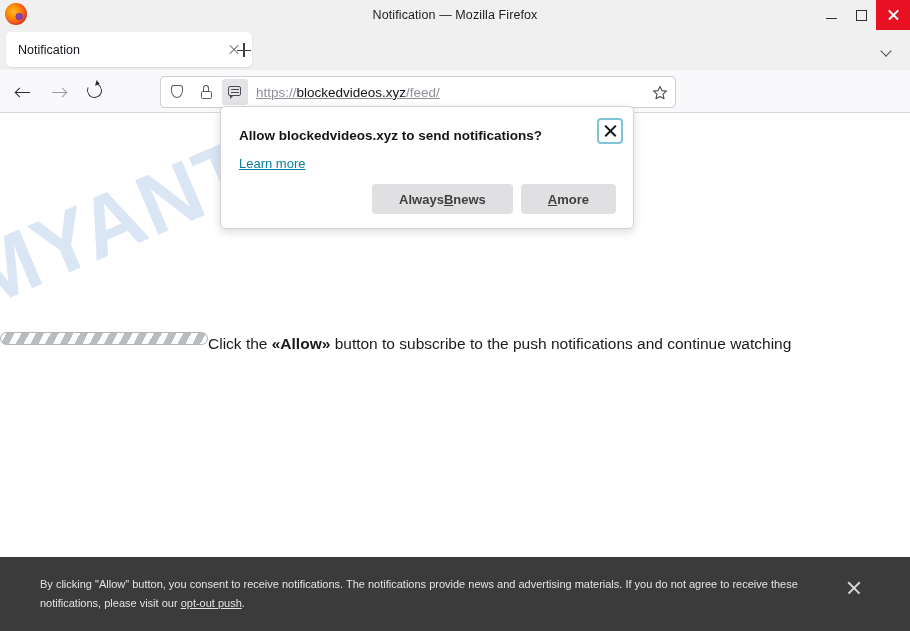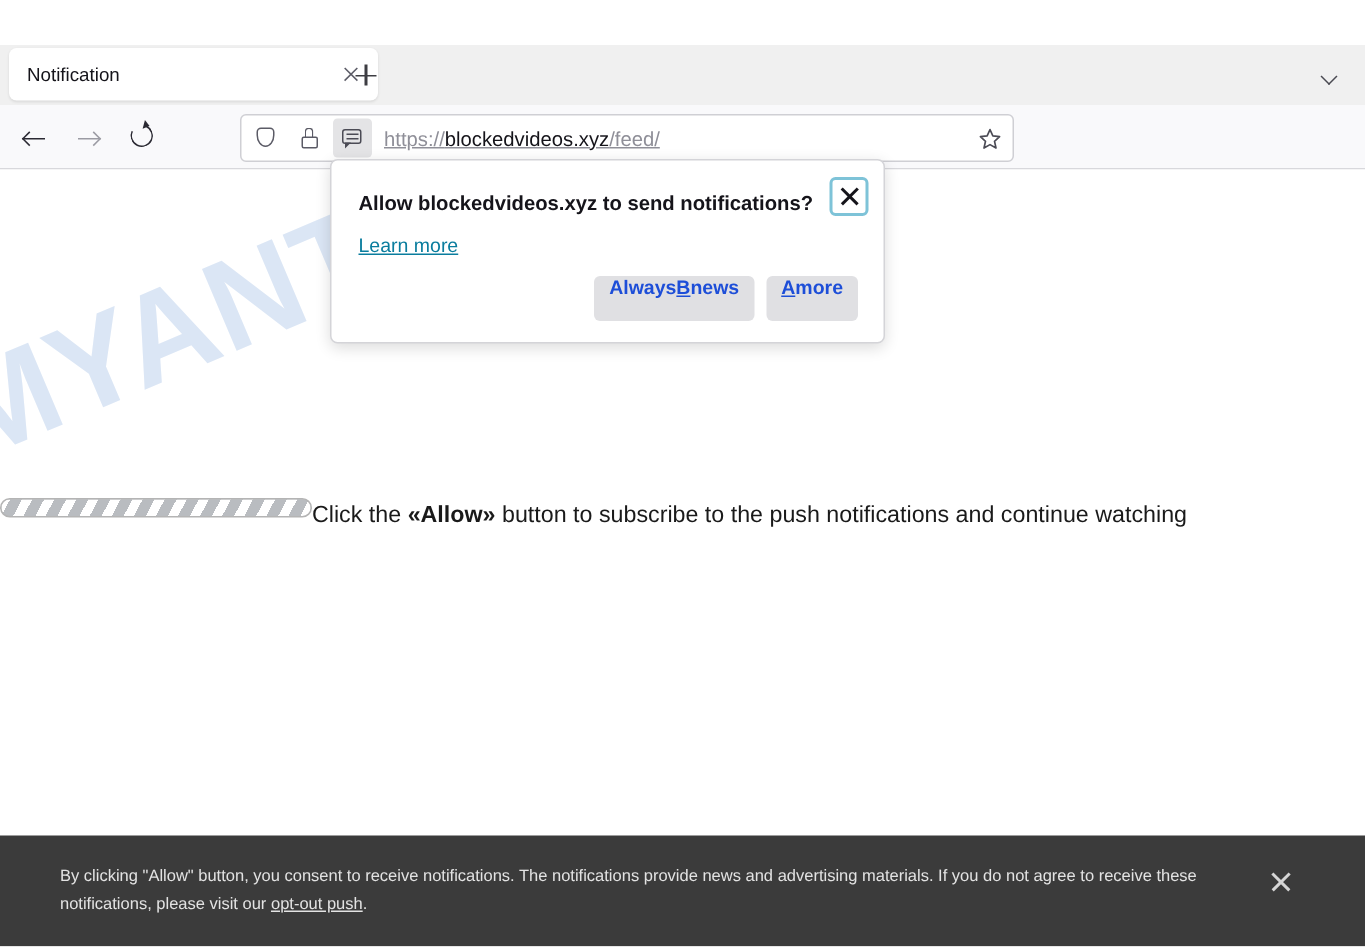--- a/index.html
+++ b/index.html
@@ -308,21 +308,21 @@
     content: ""; position: absolute; left: 0; top: 8px;
     width: 16px; height: 1.7px; background: #d6d6d6;
   }
   .consent-close::before { transform: rotate(45deg); }
   .consent-close::after  { transform: rotate(-45deg); }
 
   
   .popup {
     position: absolute;
     left: 220px; top: 106px;
-    width: 370px; height: 123px;
+    width: 414px; height: 123px;
     background: #ffffff;
     border: 1px solid #d4d4d8;
     border-radius: 5px;
     box-shadow: 0 3px 10px rgba(0,0,0,0.14);
     z-index: 10;
   }
   .popup-title {
     position: absolute; left: 18px; top: 21px;
     font-size: 13.5px; font-weight: bold; color: #15141a;
   }
@@ -344,34 +344,49 @@
     color: #0a7d9e;
     text-decoration: underline;
     text-align: center;
   }
   .popup-btns {
     position: absolute; right: 17px; bottom: 14px;
     display: flex; gap: 8px;
   }
   .pbtn {
     height: 30px;
-    padding: 0 10px;
+    padding: 0 27px;
     background: #e0e0e3;
     border: none; border-radius: 4px;
     font-family: "Liberation Sans", sans-serif;
-    font-size: 13px; font-weight: bold; color: #1d4ed8;
-    display: flex; justify-content: center;
+    font-size: 13px; font-weight: bold; color: #404040;
+    display: flex; align-items: center; justify-content: center;
   }
   .pbtn u { text-decoration: underline; }
 </style>
 </head>
 <body>
 
 <div id="app">
 
+  <div class="titlebar">
+    <div class="ff-logo"></div>
+    <div class="title-text">Notification — Mozilla Firefox</div>
+    <div class="winbtns">
+      <div class="winbtn">
+          <div class="wb-min"></div>
+        </div>
+      <div class="winbtn">
+          <div class="wb-max"></div>
+        </div>
+      <div class="winbtn winbtn-close">
+          <div class="wb-x"></div>
+        </div>
+    </div>
+  </div>
 
   <div class="tabstrip">
     <div class="tab">
       <span class="tab-label">Notification</span>
       <span class="tab-close"></span>
     </div>
     <div class="newtab"></div>
     <div class="alltabs">
       <span class="chev-d"></span>
     </div>

